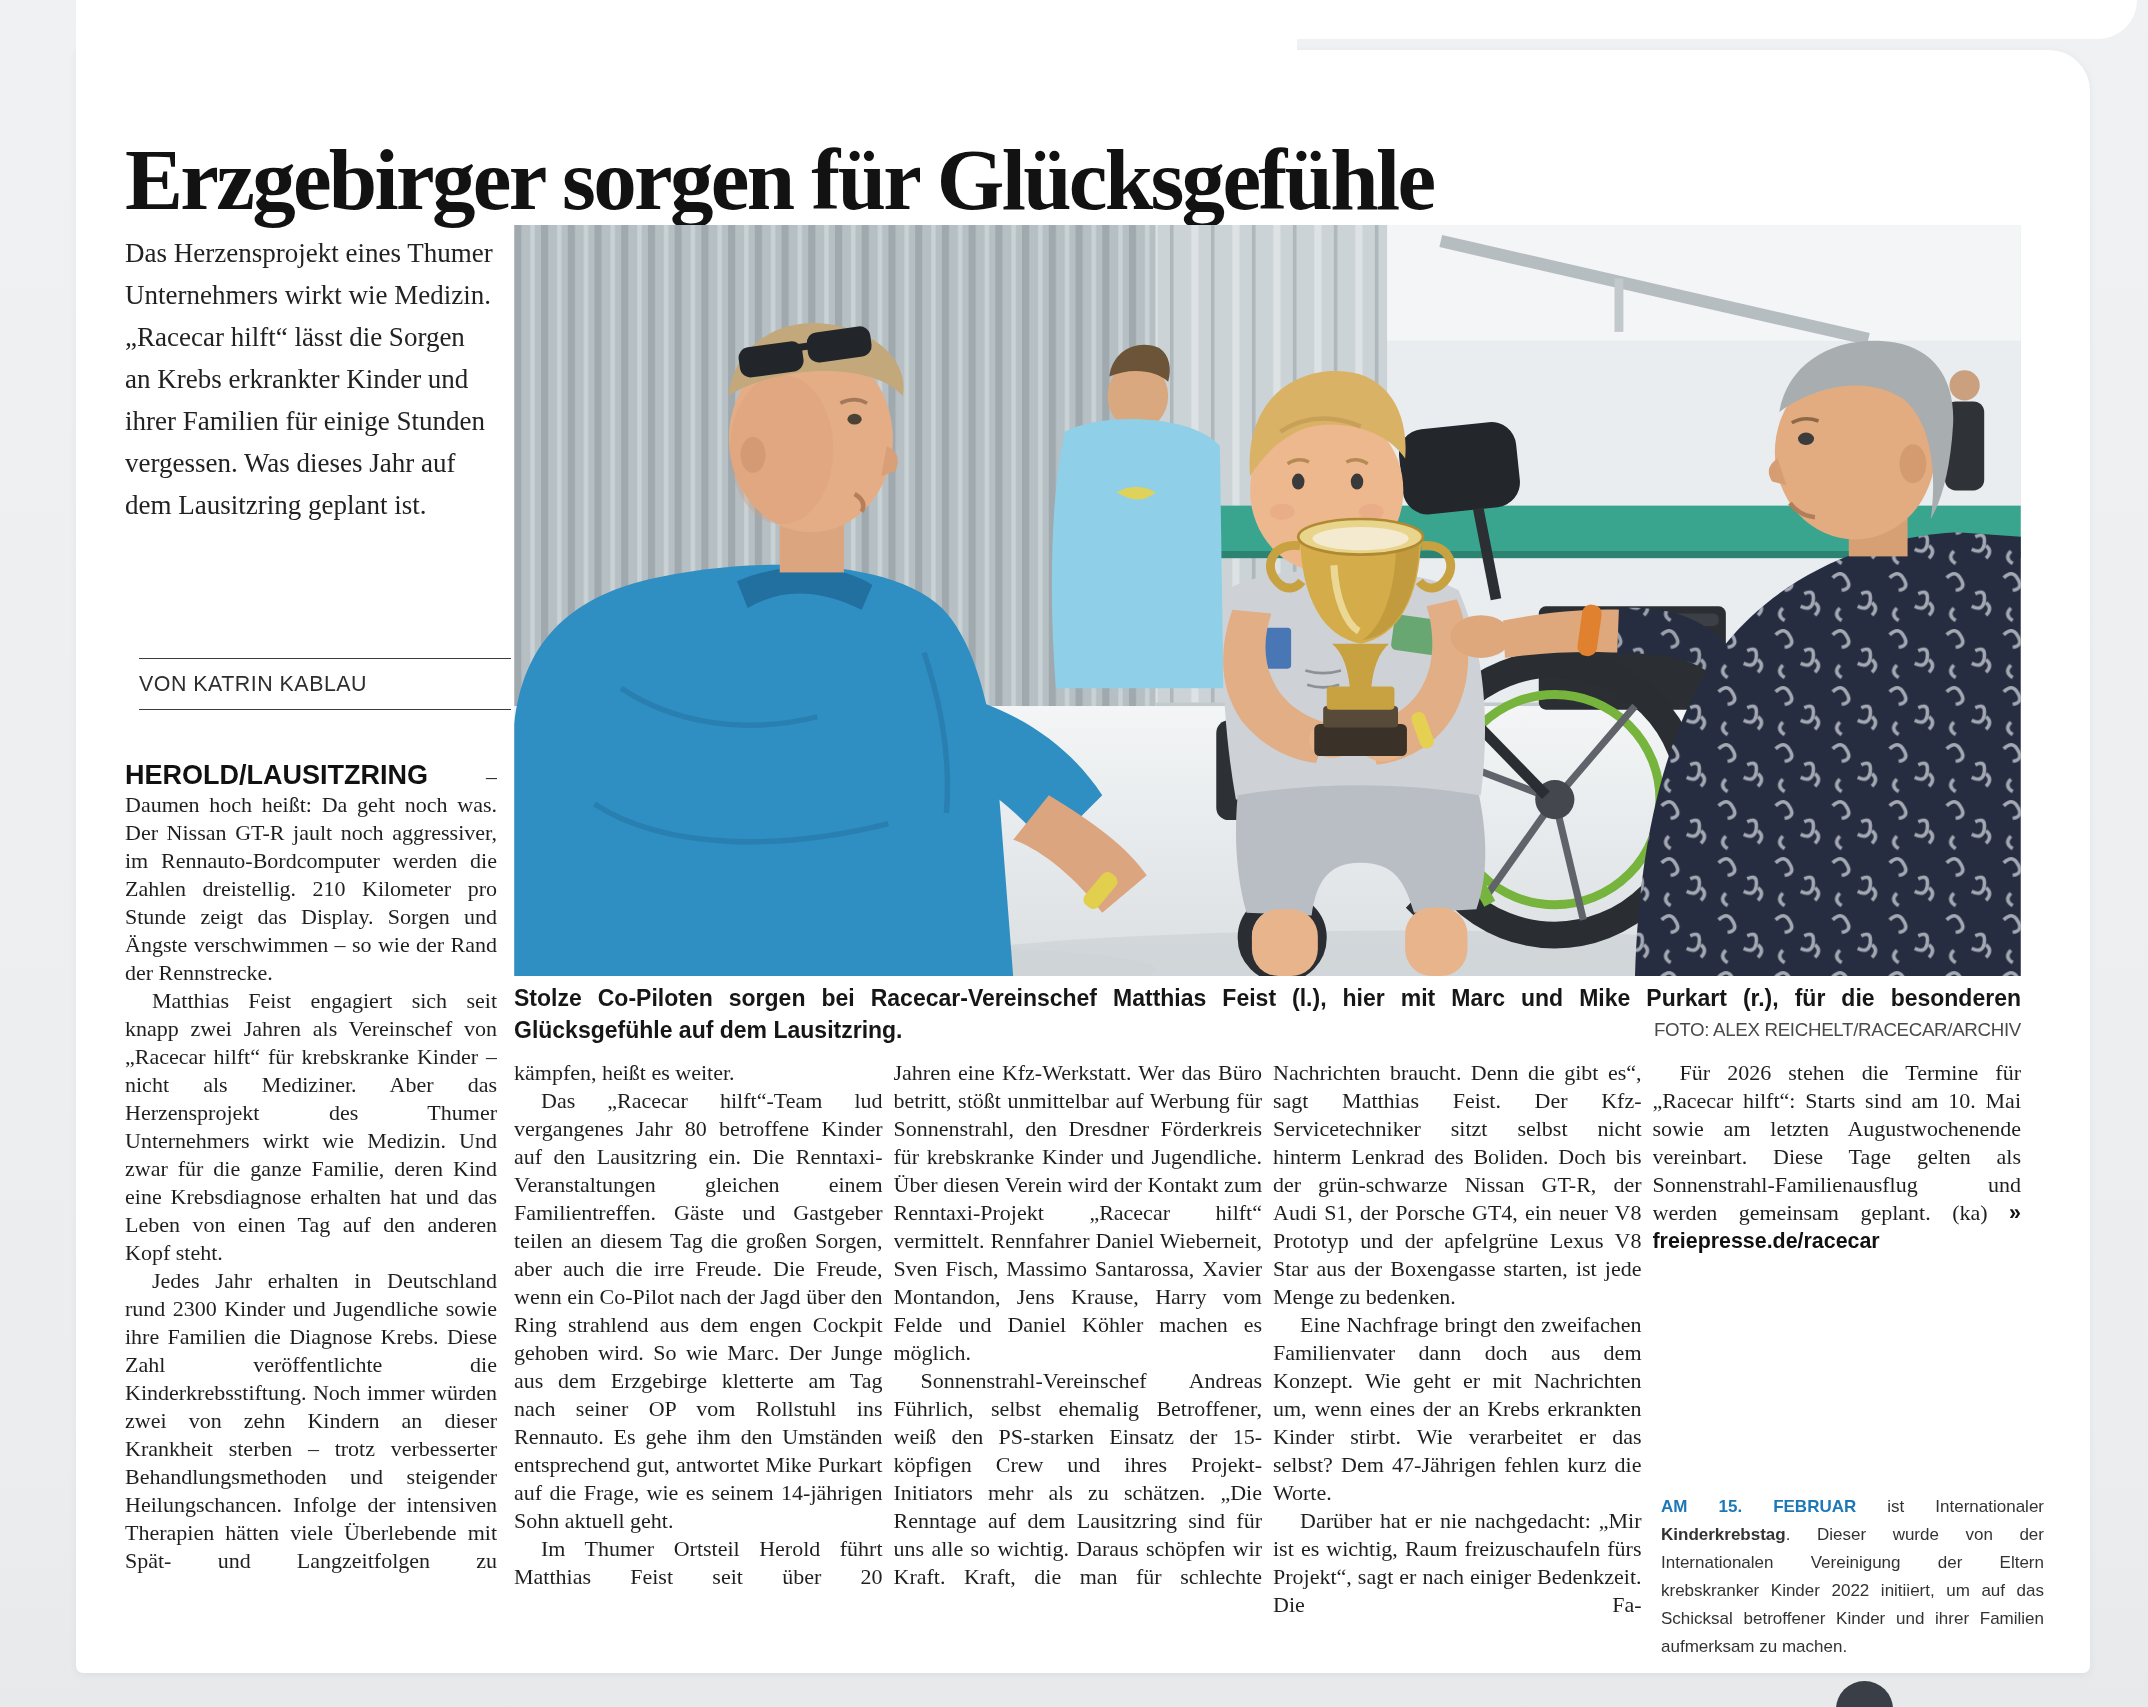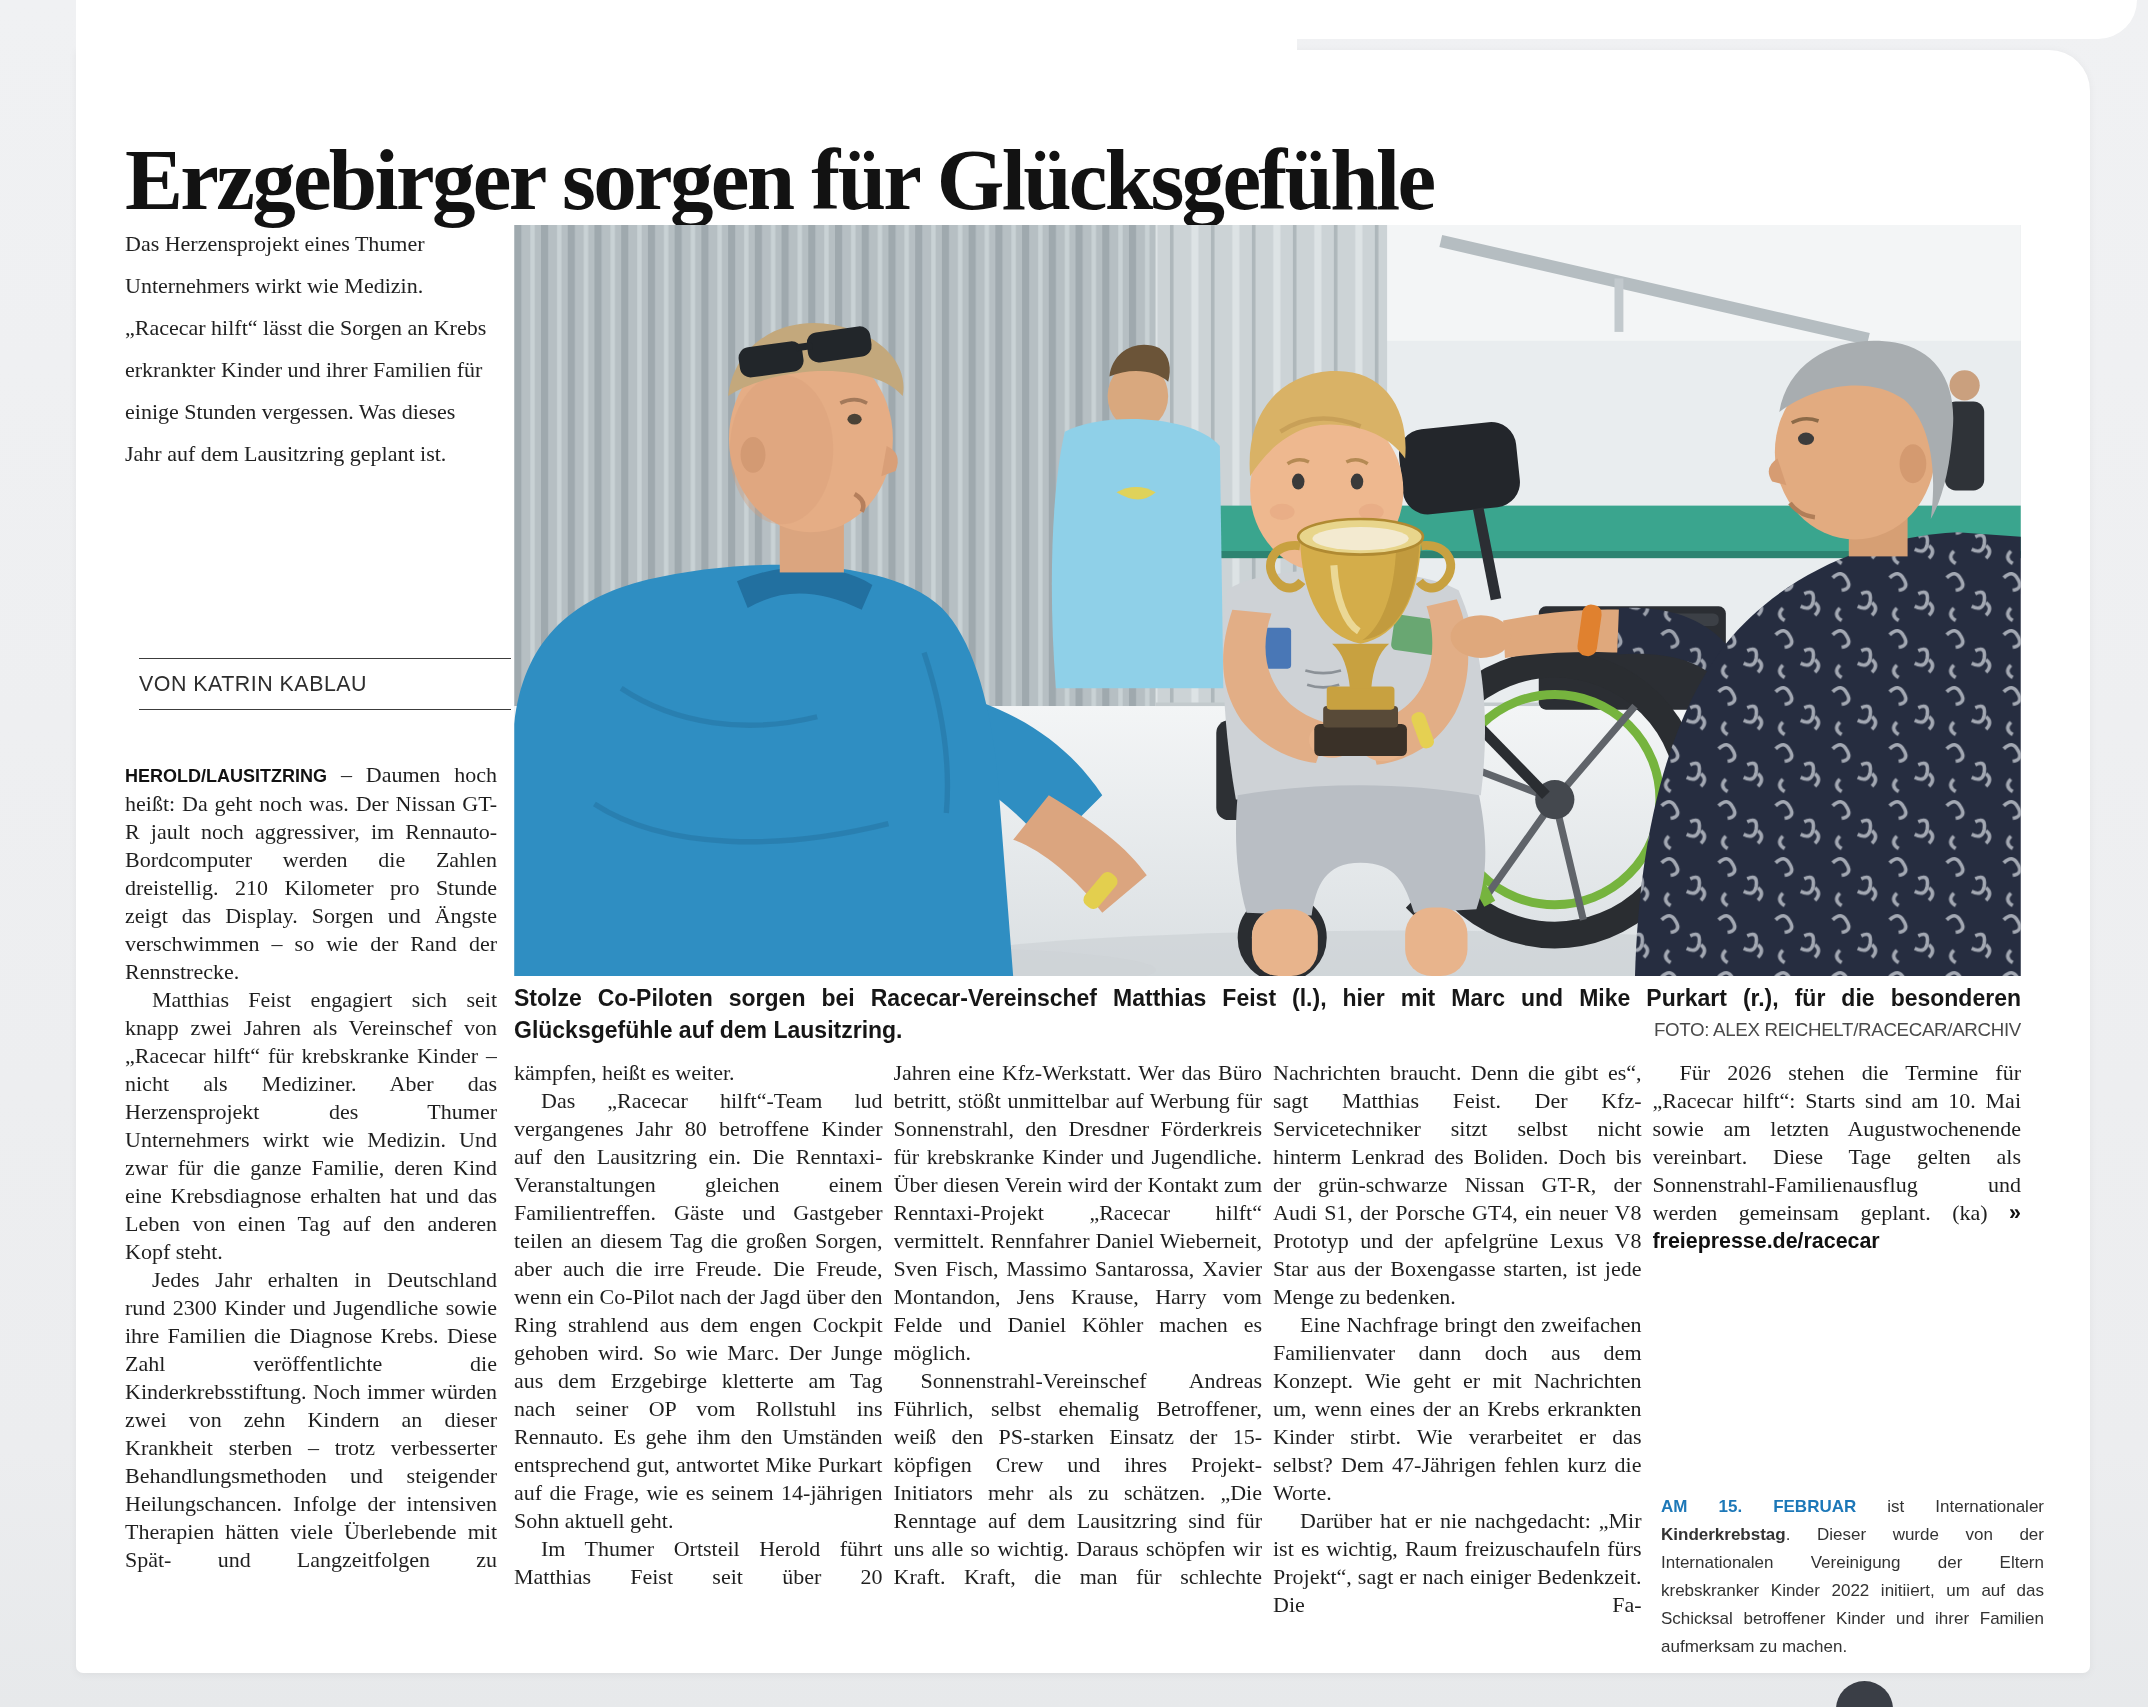--- a/index.html
+++ b/index.html
@@ -18,40 +18,40 @@
     box-shadow:0 1.8px 9px rgba(0,0,0,0.05);}
   .band-connector{position:absolute;left:76px;top:0;width:1221px;height:116px;background:#ffffff;}
 
   .headline{
     position:absolute;left:125px;top:75px;width:1907px;
     font-family:"Liberation Serif", serif;
     font-size:87px;line-height:1.08;letter-spacing:-2.7px;
     color:#121212;white-space:nowrap;
   }
   .lede{
-    position:absolute;left:125px;top:223px;width:372px;
+    position:absolute;left:125px;top:232px;width:372px;
     font-family:"Liberation Serif", serif;
-    font-size:22px;line-height:42px;color:#222;
+    font-size:27px;line-height:42px;color:#222;
   }
   .byline-block{
     position:absolute;left:139px;top:658px;width:372px;
     border-top:1.8px solid #3c3c3c;border-bottom:1.8px solid #3c3c3c;
     padding:13.4px 0 11.6px 0;
     font-size:21.4px;letter-spacing:0.5px;color:#2e2e2e;
   }
   .bodycol{
     font-family:"Liberation Serif", serif;
     font-size:22px;line-height:28px;color:#1f1f1f;
     hyphens:auto;overflow:hidden;
   }
   .col1{position:absolute;left:125px;top:761px;width:372px;height:911px;}
   .para{margin:0;text-align:justify;}
   .para.ind{text-indent:27px;}
   .para.cont{text-align-last:justify;}
-  .leadin{font-family:"Liberation Sans", sans-serif;font-weight:700;font-size:18px;color:#111;}
+  .leadin{font-family:"Liberation Sans", sans-serif;font-weight:700;font-size:27px;color:#111;}
   .b{font-weight:700;}
   .lnk{font-family:"Liberation Sans", sans-serif;font-weight:700;font-size:21.4px;color:#111;}
   .blue{font-weight:700;color:#1d78b8;}
 
   .photo{position:absolute;left:514px;top:225px;width:1507px;height:751px;
     overflow:hidden;background:#dde2e5;}
   .photo svg{display:block;}
 
   .caption{
     position:absolute;left:514px;top:982px;width:1507px;height:66px;

